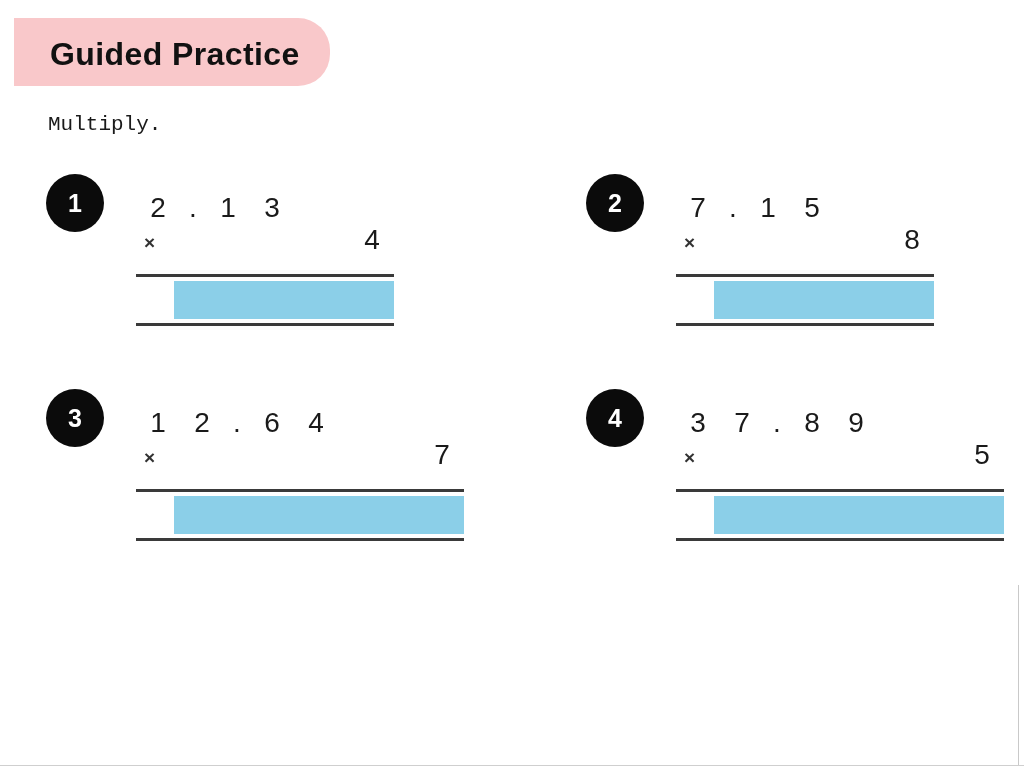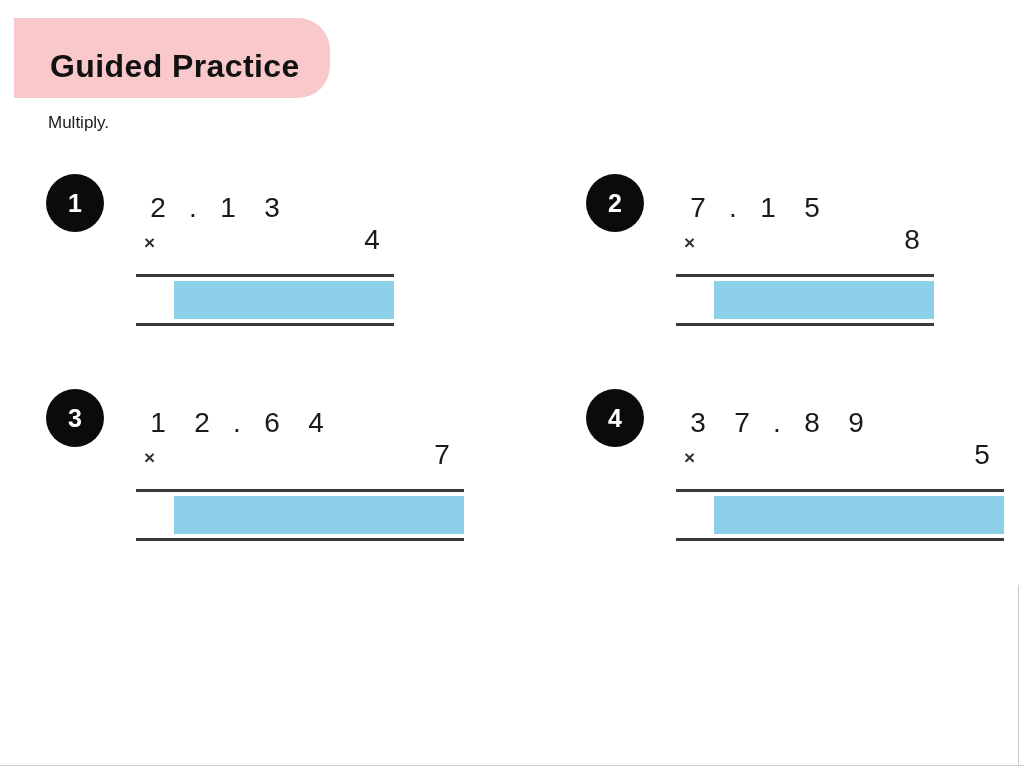--- a/index.html
+++ b/index.html
@@ -17,43 +17,44 @@
     color: #111111;
     -webkit-font-smoothing: antialiased;
   }
 
   
   .banner {
     position: absolute;
     left: 14px;
     top: 18px;
     height: 64px;
-    padding: 16px 30px 0 36px;
+    padding: 4px 30px 0 36px;
     display: flex;
     align-items: center;
     background: #f9c8ca;
     border-top-right-radius: 32px;
     border-bottom-right-radius: 32px;
   }
   .banner-title {
     font-size: 32px;
     font-weight: 700;
     letter-spacing: 0.4px;
     color: #111111;
     white-space: nowrap;
   }
 
   
   .instruction {
     position: absolute;
     left: 48px;
     top: 113px;
-    font-size: 17px;
+    font-size: 21px;
     color: #1a1a1a;
     white-space: nowrap;
+    font-family: Liberation Mono, monospace;
   }
 
   
   .problems {
     position: absolute;
     left: 0;
     top: 160px;
     width: 1024px;
   }
   .problem {

